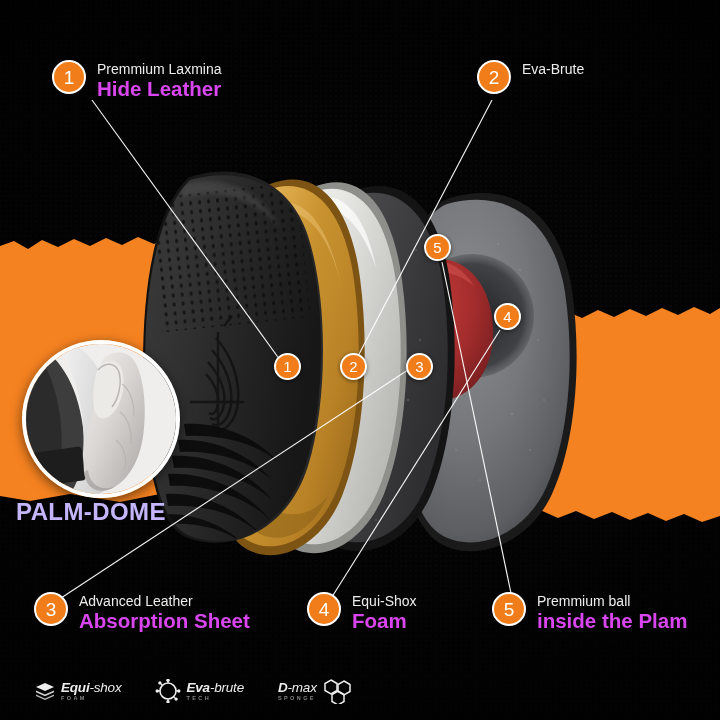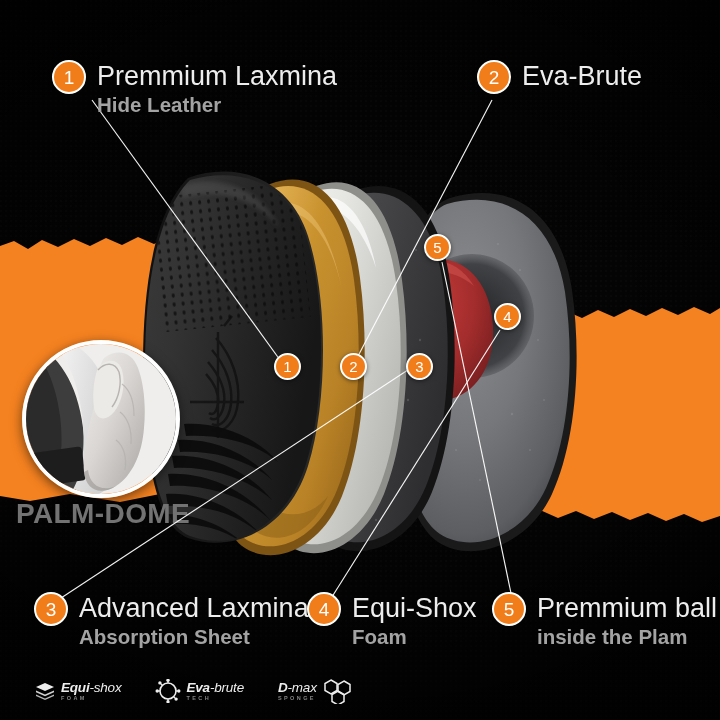--- a/index.html
+++ b/index.html
@@ -35,35 +35,35 @@
 
   
   .palm-inset{
     position:absolute;left:22px;top:340px;width:158px;height:158px;border-radius:50%;
     overflow:hidden;border:4px solid #ffffff;box-sizing:border-box;
     box-shadow:0 3px 12px rgba(0,0,0,.55);
   }
   .palm-inset svg{display:block;}
   .palm-caption{
     position:absolute;left:16px;top:498px;width:200px;
-    color:#737373;font-size:28px;font-weight:700;letter-spacing:.4px;
+    color:#c4b5fd;font-size:24px;font-weight:700;letter-spacing:.4px;
   }
 
   
   .callout{position:absolute;display:flex;align-items:flex-start;gap:11px;}
   .badge-lg{
     width:34px;height:34px;border-radius:50%;background:#f07d1a;
     border:2.5px solid #ffffff;box-sizing:border-box;
     color:#ffffff;font-size:19px;font-weight:400;
     display:flex;align-items:center;justify-content:center;flex:0 0 auto;
     line-height:1;
   }
   .ctext{padding-top:1px;}
-  .ctext .l1{color:#ededed;font-size:27px;font-weight:400;line-height:1.17;white-space:nowrap;}
-  .ctext .l2{color:#a3a3a3;font-size:20.5px;font-weight:700;line-height:1.17;white-space:nowrap;}
+  .ctext .l1{color:#ededed;font-size:14px;font-weight:400;line-height:1.17;white-space:nowrap;}
+  .ctext .l2{color:#d946ef;font-size:20.5px;font-weight:700;line-height:1.17;white-space:nowrap;}
 
   
   .badge-sm{
     position:absolute;width:27px;height:27px;border-radius:50%;
     background:#f07d1a;border:2.5px solid #ffffff;box-sizing:border-box;
     color:#ffffff;font-size:15px;font-weight:400;
     display:flex;align-items:center;justify-content:center;
     box-shadow:0 1px 4px rgba(0,0,0,.5);
   }
 
@@ -345,21 +345,21 @@
   <div class="callout" style="left:477px;top:60px;">
     <div class="badge-lg">2</div>
     <div class="ctext">
       <div class="l1">Eva-Brute</div>
     </div>
   </div>
 
   <div class="callout" style="left:34px;top:592px;">
     <div class="badge-lg">3</div>
     <div class="ctext">
-      <div class="l1">Advanced Laxmina</div>
+      <div class="l1">Advanced Leather</div>
       <div class="l2">Absorption Sheet</div>
     </div>
   </div>
 
   <div class="callout" style="left:307px;top:592px;">
     <div class="badge-lg">4</div>
     <div class="ctext">
       <div class="l1">Equi-Shox</div>
       <div class="l2">Foam</div>
     </div>

